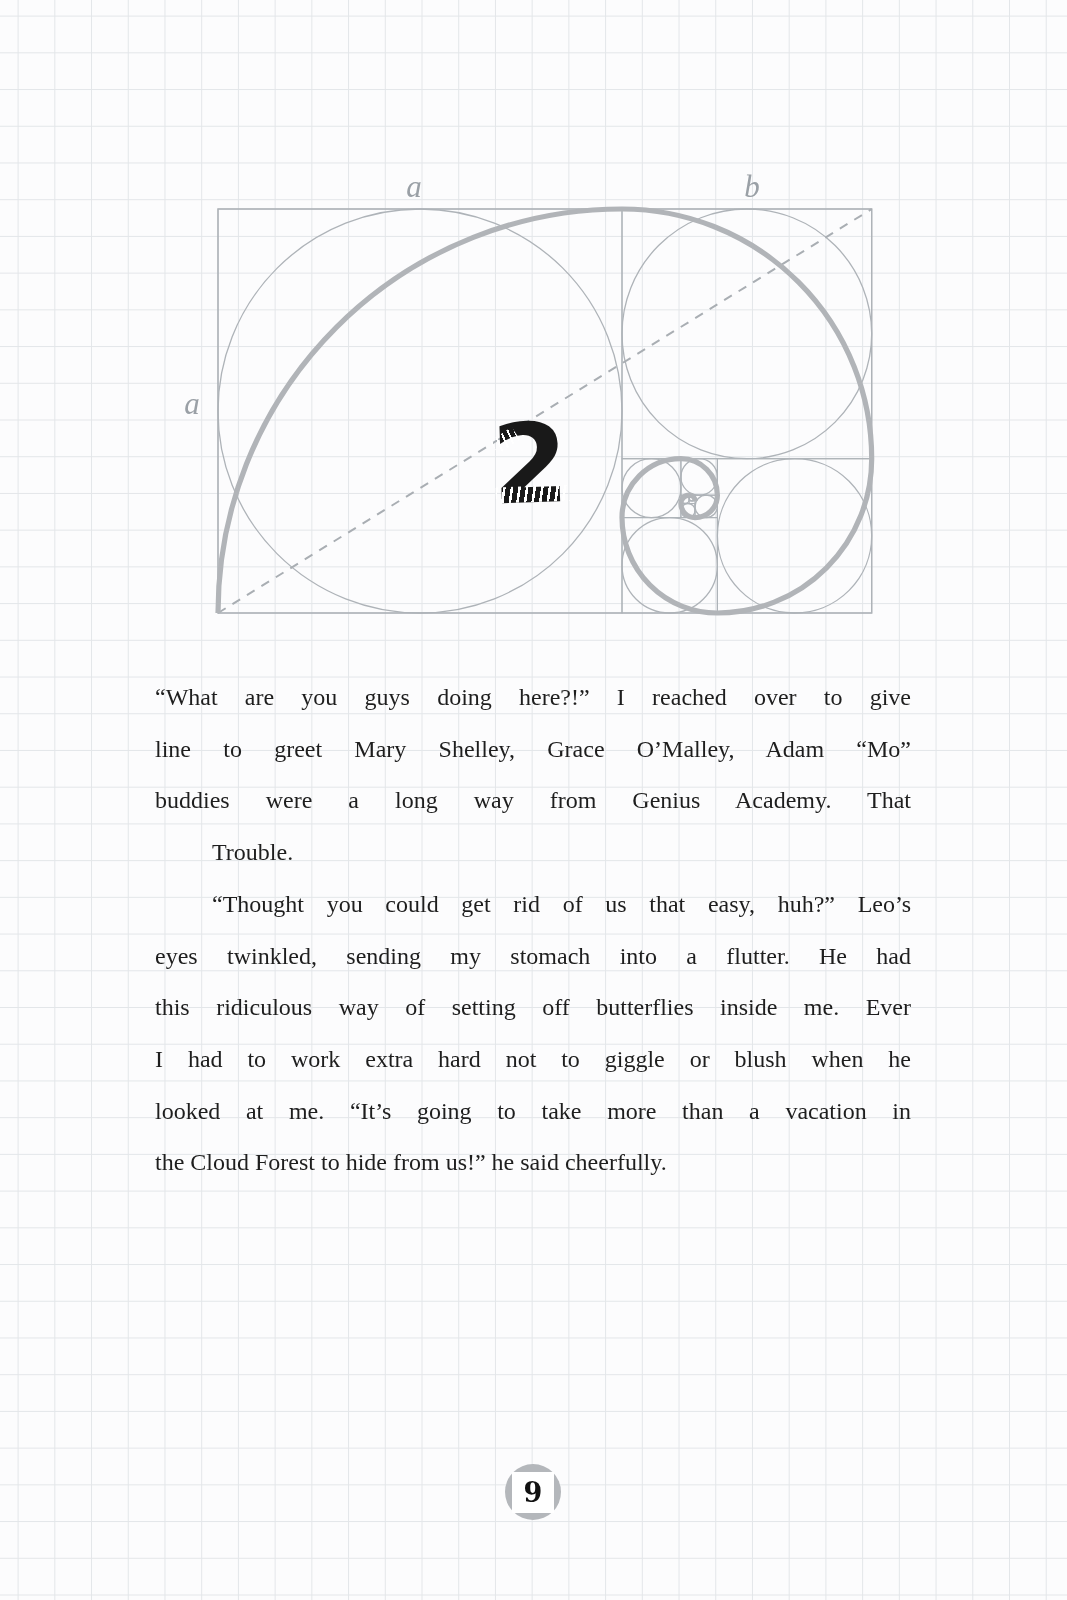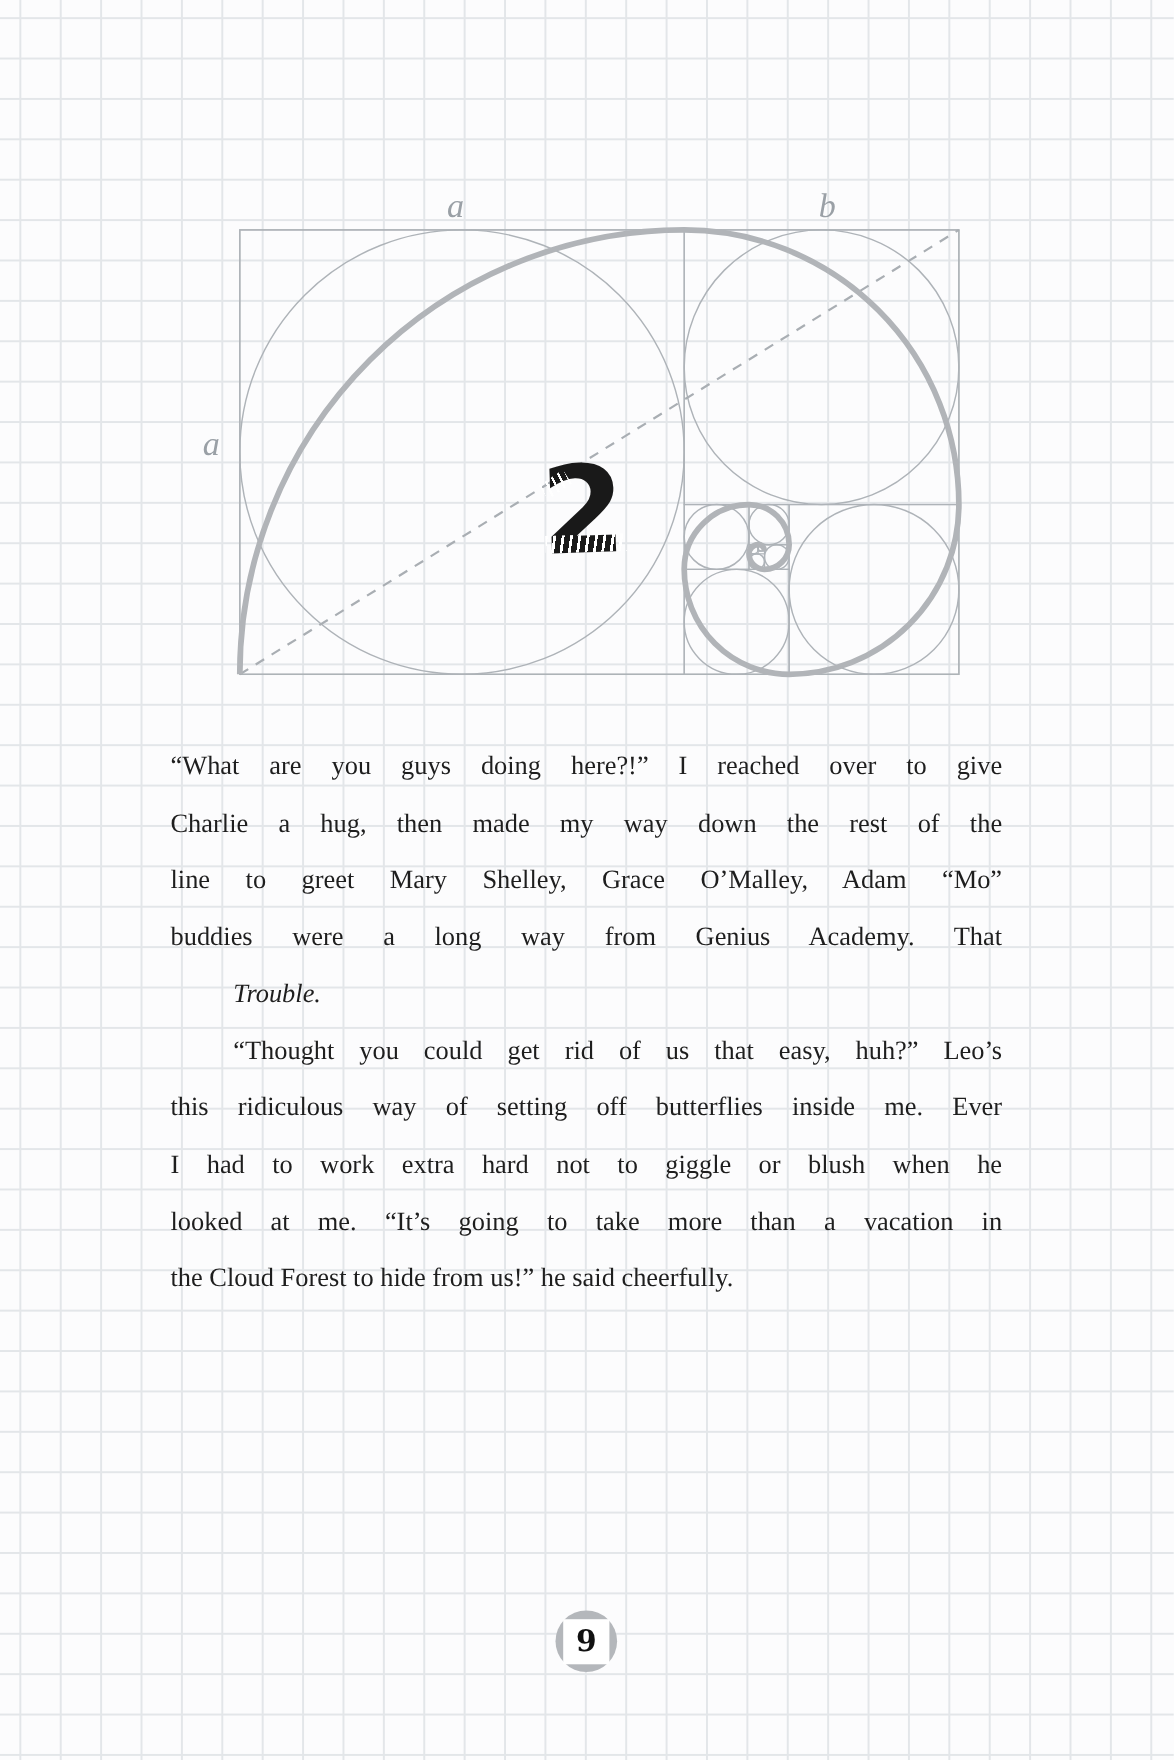--- a/index.html
+++ b/index.html
@@ -37,21 +37,21 @@
   }
   .hatch-top{
     left:1px;top:18px;width:26px;height:15px;transform:rotate(-32deg);
     background:repeating-linear-gradient(100deg,#fff 0 2px,transparent 2px 6.5px);
   }
   .body-text{
     position:absolute;left:155px;top:672px;width:756px;
     font-size:24px;line-height:51.7px;color:var(--text);
   }
   .para{margin:0;}
-  .para.italic{font-style:italic;}
+  .para.italic{}
   .tline{text-align:justify;text-align-last:justify;}
   .tline.lastline{text-align-last:left;}
   .tline.indent{padding-left:57px;}
   .page-badge{position:absolute;left:505px;top:1464px;width:56px;height:56px;}
   .badge-circle{position:absolute;left:0;top:0;width:56px;height:56px;border-radius:50%;background:var(--badge-gray);}
   .badge-square{position:absolute;left:7px;top:8px;width:42px;height:41px;background:#fff;}
   .badge-number{
     position:absolute;left:0;top:0;width:56px;height:56px;text-align:center;line-height:58px;
     font-family:"DejaVu Serif",serif;font-weight:bold;font-size:27px;color:#111;
   }
@@ -92,29 +92,29 @@
 
 <div class="chapter-num">
   <span class="glyph">2</span>
   <span class="hatch hatch-bottom"></span>
   <span class="hatch hatch-top"></span>
 </div>
 
 <div class="body-text" id="body-text">
     <div class="para">
       <div class="tline">“What are you guys doing here?!” I reached over to give</div>
-      <div class="tline">Charlie a hug, then made my way down the rest of the</div>
       <div class="tline">line to greet Mary Shelley, Grace O’Malley, Adam “Mo”</div>
       <div class="tline">buddies were a long way from Genius Academy. That</div>
     </div>
     <div class="para italic">
       <div class="tline lastline indent">Trouble.</div>
     </div>
     <div class="para">
       <div class="tline indent">“Thought you could get rid of us that easy, huh?” Leo’s</div>
+      <div class="tline">eyes twinkled, sending my stomach into a flutter. He had</div>
       <div class="tline">this ridiculous way of setting off butterflies inside me. Ever</div>
       <div class="tline">I had to work extra hard not to giggle or blush when he</div>
       <div class="tline">looked at me. “It’s going to take more than a vacation in</div>
       <div class="tline lastline">the Cloud Forest to hide from us!” he said cheerfully.</div>
     </div>
   </div>
 
 <div class="page-badge">
   <span class="badge-circle"></span>
   <span class="badge-square"></span>

